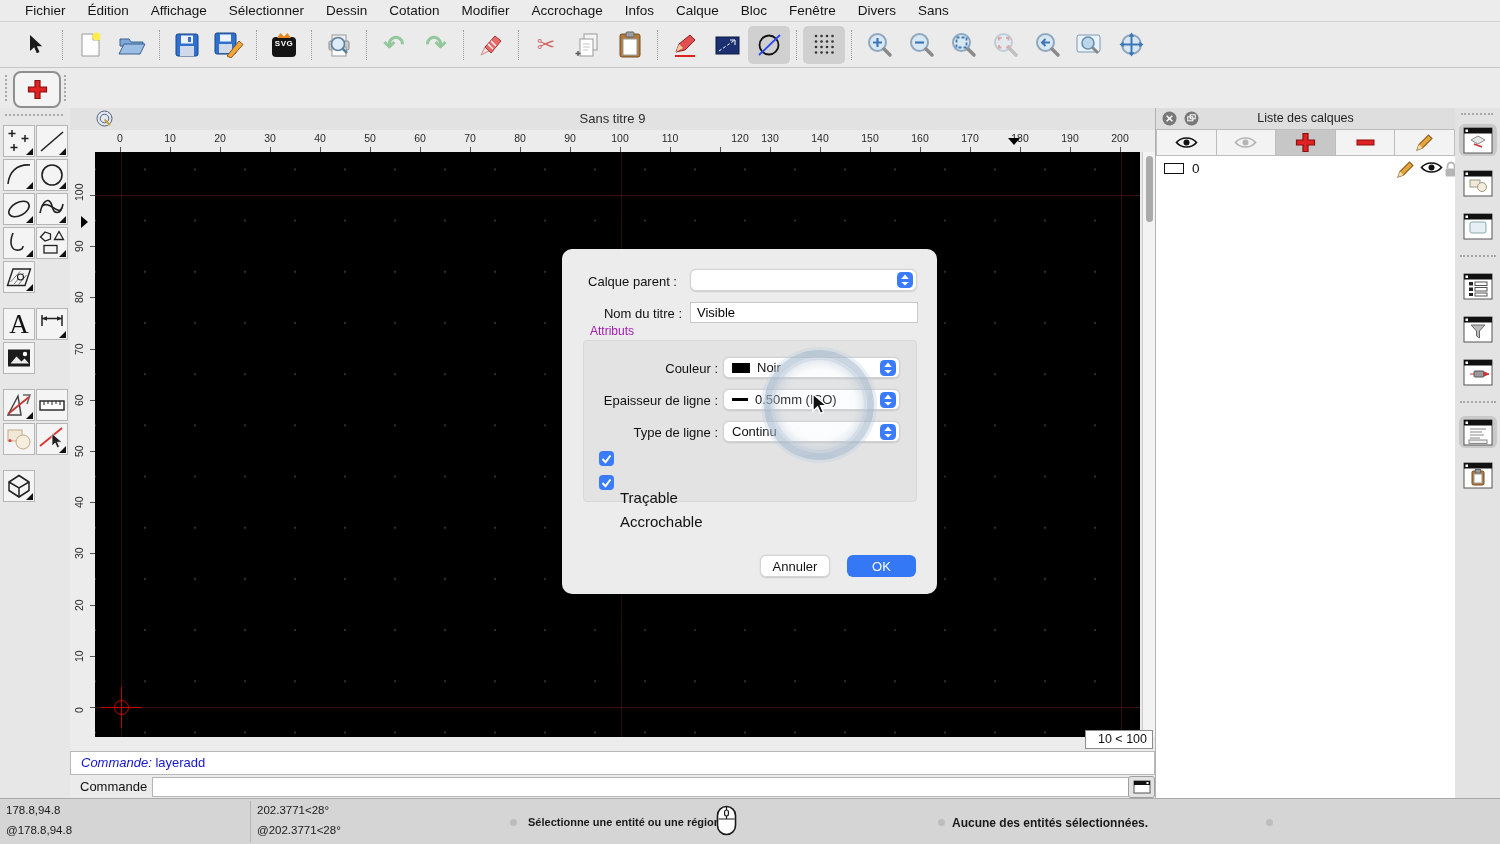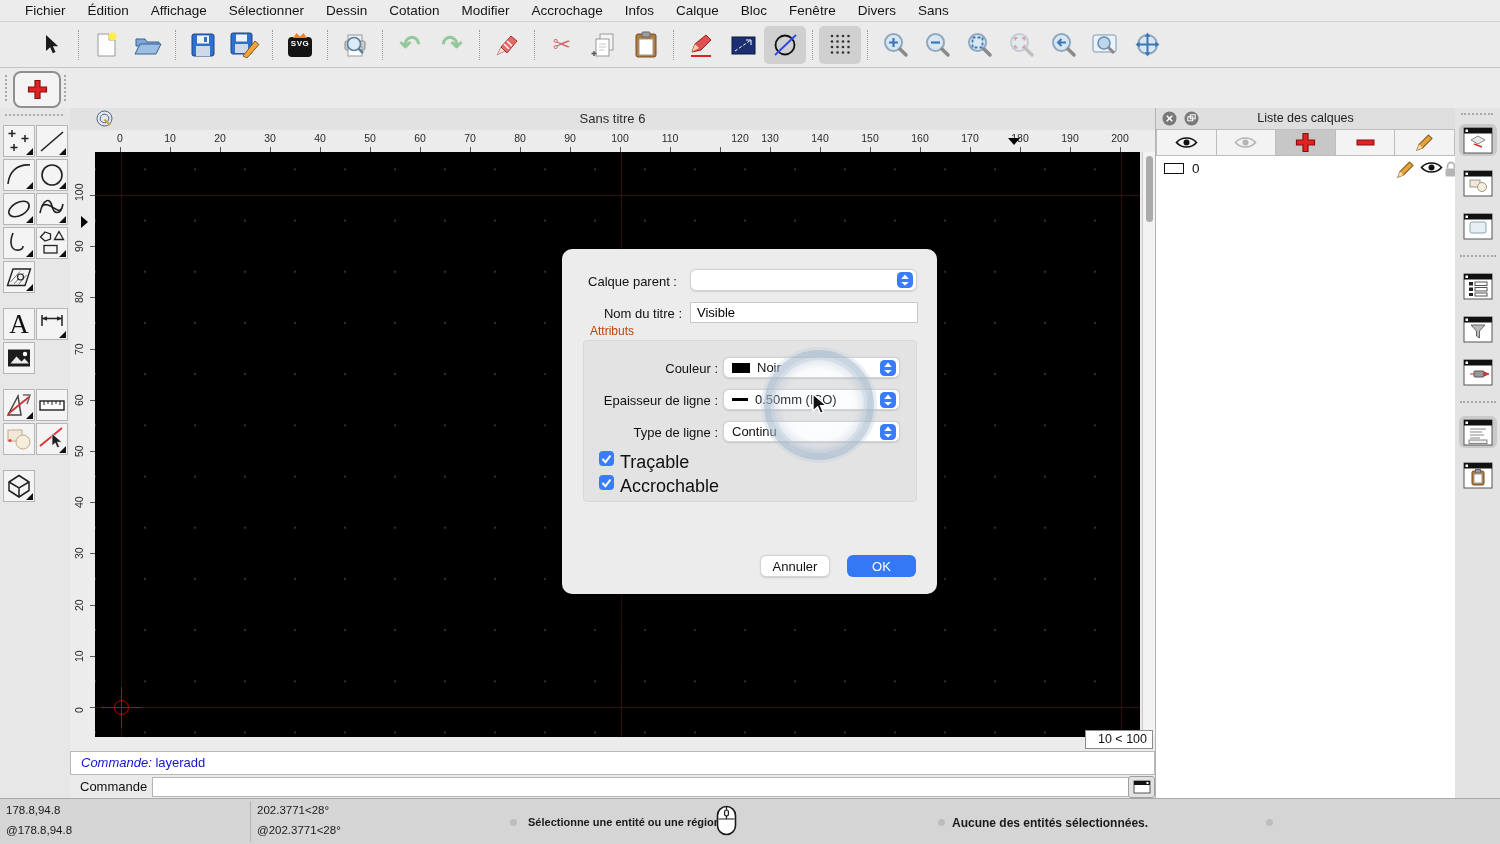--- a/index.html
+++ b/index.html
@@ -5,21 +5,21 @@
   html,body{margin:0;padding:0;}
   body{width:1500px;height:844px;position:relative;overflow:hidden;background:#e9e9e9;
        font-family:"Liberation Sans",sans-serif;-webkit-font-smoothing:antialiased;color:#111;}
   .abs{position:absolute;}
   
   #menubar{left:0;top:0;width:1500px;height:22px;background:#ececec;border-bottom:1px solid #d2d2d2;
            display:flex;align-items:center;padding-left:14px;box-sizing:border-box;}
   .menu-item{font-size:13.5px;color:#151515;padding:0 11px;white-space:nowrap;}
   
   #toolbar{left:0;top:22px;width:1500px;height:46px;background:#ebebeb;border-bottom:1px solid #c6c6c6;
-           display:flex;align-items:center;padding-left:30px;box-sizing:border-box;}
+           display:flex;align-items:center;padding-left:14px;box-sizing:border-box;}
   .tb-btn{width:42px;height:38px;display:flex;align-items:center;justify-content:center;position:relative;flex:none;}
   .tb-btn.pressed{background:#d0d0d0;border-radius:5px;}
   .tb-btn.disabled{opacity:.45;}
   .tb-sep{border-left:1px dotted #9a9a9a;height:30px;margin:0 6px;flex:none;}
   .icon-label{position:absolute;left:0;right:0;top:13px;text-align:center;font-size:8px;font-weight:bold;color:#fff;letter-spacing:.5px;}
   .uglyph{font-size:25px;font-weight:bold;color:#93c79c;line-height:1;}
   .uglyph.red{color:#d06868;font-weight:normal;font-size:22px;}
   
   #optbar{left:0;top:68px;width:1500px;height:40px;background:#ebebeb;border-bottom:1px solid #d4d4d4;}
   #current-action{left:13px;top:3px;width:44px;height:33px;background:#f4f4f4;border:2px solid #8f8f8f;
@@ -99,21 +99,21 @@
          display:flex;align-items:center;box-sizing:border-box;}
   .combo .txt{font-size:13px;padding-left:8px;flex:1;display:flex;align-items:center;gap:7px;white-space:nowrap;}
   .stepper{width:16px;height:16px;background:#3b7bfe;border-radius:4.5px;margin-right:3px;display:flex;align-items:center;justify-content:center;flex:none;}
   .swatch-black{width:18px;height:10px;background:#000;display:inline-block;}
   .swatch-line{width:16px;height:2.5px;background:#000;display:inline-block;}
   #dlg-name-input{position:absolute;background:#fff;border:1px solid #c9c9c9;font-size:13px;
                   font-family:"Liberation Sans",sans-serif;padding:0 6px;box-sizing:border-box;}
   #dlg-group{position:absolute;left:21px;top:91px;width:334px;height:162px;background:rgba(0,0,0,.035);
              border:1px solid #d8d8d8;border-radius:4px;box-sizing:border-box;}
   .cb{position:absolute;width:15px;height:15px;background:#3b7bfe;border-radius:4px;display:flex;align-items:center;justify-content:center;}
-  .cb-label{position:absolute;font-size:18px;}
+  .cb-label{position:absolute;font-size:15px;margin-top:37px;}
   .dlg-btn{position:absolute;height:22px;border-radius:6px;font-size:13px;display:flex;align-items:center;justify-content:center;box-sizing:border-box;}
   #btn-cancel{left:198px;top:306px;width:70px;background:#fff;border:1px solid #d4d4d4;box-shadow:0 .5px 1.5px rgba(0,0,0,.15);}
   #btn-ok{left:285px;top:306px;width:69px;background:#3478f6;color:#fff;}
   
   #cursor-ring{left:764px;top:350px;width:96px;height:96px;border-radius:50%;
                border:7px solid rgba(165,185,205,.6);
                box-shadow:0 0 0 3px rgba(190,205,222,.35), inset 0 0 0 3px rgba(190,205,222,.4), inset 0 0 14px rgba(160,180,200,.35);
                background:radial-gradient(circle,rgba(225,233,242,.12) 52%,rgba(185,200,216,.28) 68%,rgba(185,200,216,0) 72%);}
   #cursor-arrow{left:808px;top:392px;}
 </style>
@@ -447,21 +447,21 @@
     </div>
   </div>
 
 <div id="docwin" class="abs">
   <div id="doc-title" class="abs">
     <span id="doc-icon" class="abs"><svg width="17" height="17">
           <circle cx="8.5" cy="8.5" r="7.5" fill="#e3e9f2" stroke="#51607a"></circle>
           <circle cx="8.5" cy="8.5" r="4.3" fill="none" stroke="#51607a"></circle>
           <path d="M8.5 9.5l5.5 5.5" stroke="#c8a23c" stroke-width="2"></path>
         </svg></span>
-    <span class="t">Sans titre 6</span>
+    <span class="t">Sans titre 9</span>
   </div>
   <div id="hruler" class="abs">
       <div class="h-tick" style="left: 50px;"></div>
       <span class="h-lab" style="left: 50px;">0</span>
       <div class="h-tick" style="left: 100px;"></div>
       <span class="h-lab" style="left: 100px;">10</span>
       <div class="h-tick" style="left: 150px;"></div>
       <span class="h-lab" style="left: 150px;">20</span>
       <div class="h-tick" style="left: 200px;"></div>
       <span class="h-lab" style="left: 200px;">30</span>
@@ -723,21 +723,21 @@
     <span class="txt"></span>
     <span class="stepper">
         <svg width="12" height="14">
           <path d="M6 1.5L9.8 6H2.2z" fill="#fff"></path>
           <path d="M6 12.5L2.2 9h7.6z" fill="#fff"></path>
         </svg>
       </span>
   </div>
   <span class="dlg-label" style="right:255px;top:57px">Nom du titre :</span>
   <input id="dlg-name-input" style="left: 128px; top: 53px; width: 228px; height: 21px;" value="Visible">
-  <span class="dlg-label" style="left:28px;top:75px;text-align:left;font-size:12px;color:#c2410c">Attributs</span>
+  <span class="dlg-label" style="left:28px;top:75px;text-align:left;font-size:12px;color:#a21caf">Attributs</span>
   <div id="dlg-group">
     <span class="dlg-label" style="right:198px;top:20px">Couleur :</span>
     <div class="combo" style="left:139px;top:16px;width:177px;height:21px">
       <span class="txt">
           <span class="swatch-black"></span>
           <span>Noir</span>
         </span>
       <span class="stepper">
           <svg width="12" height="14">
             <path d="M6 1.5L9.8 6H2.2z" fill="#fff"></path>

